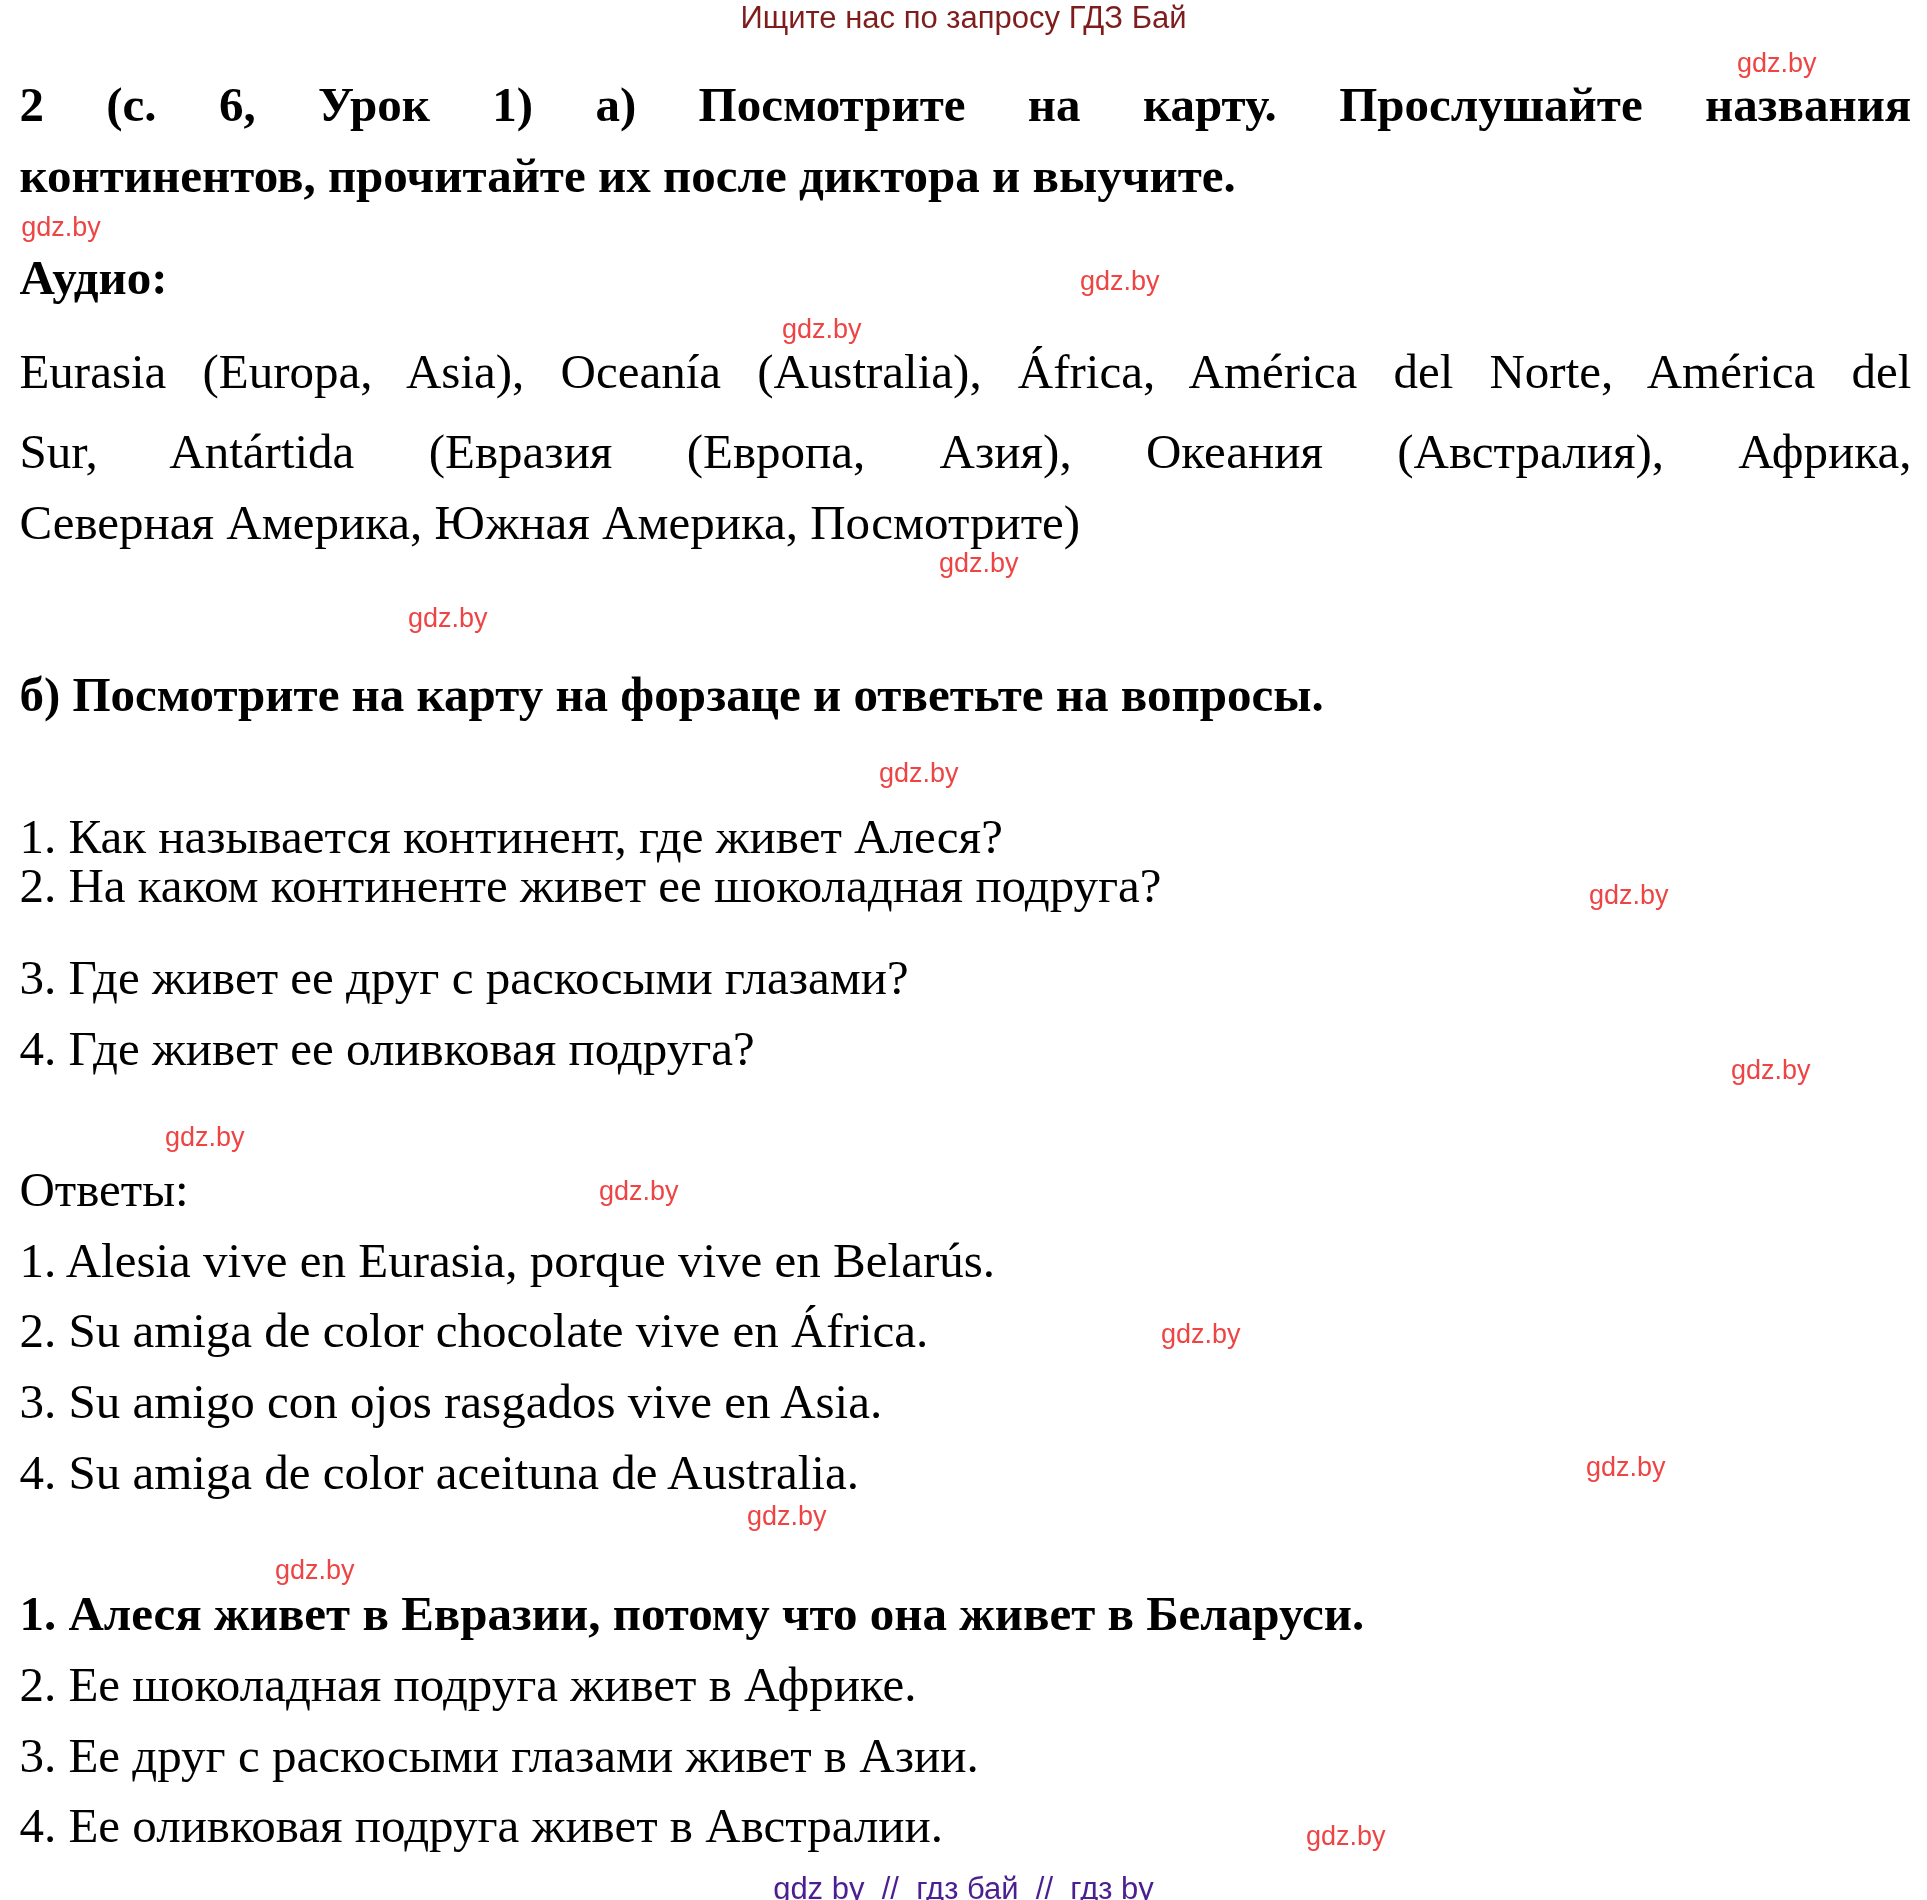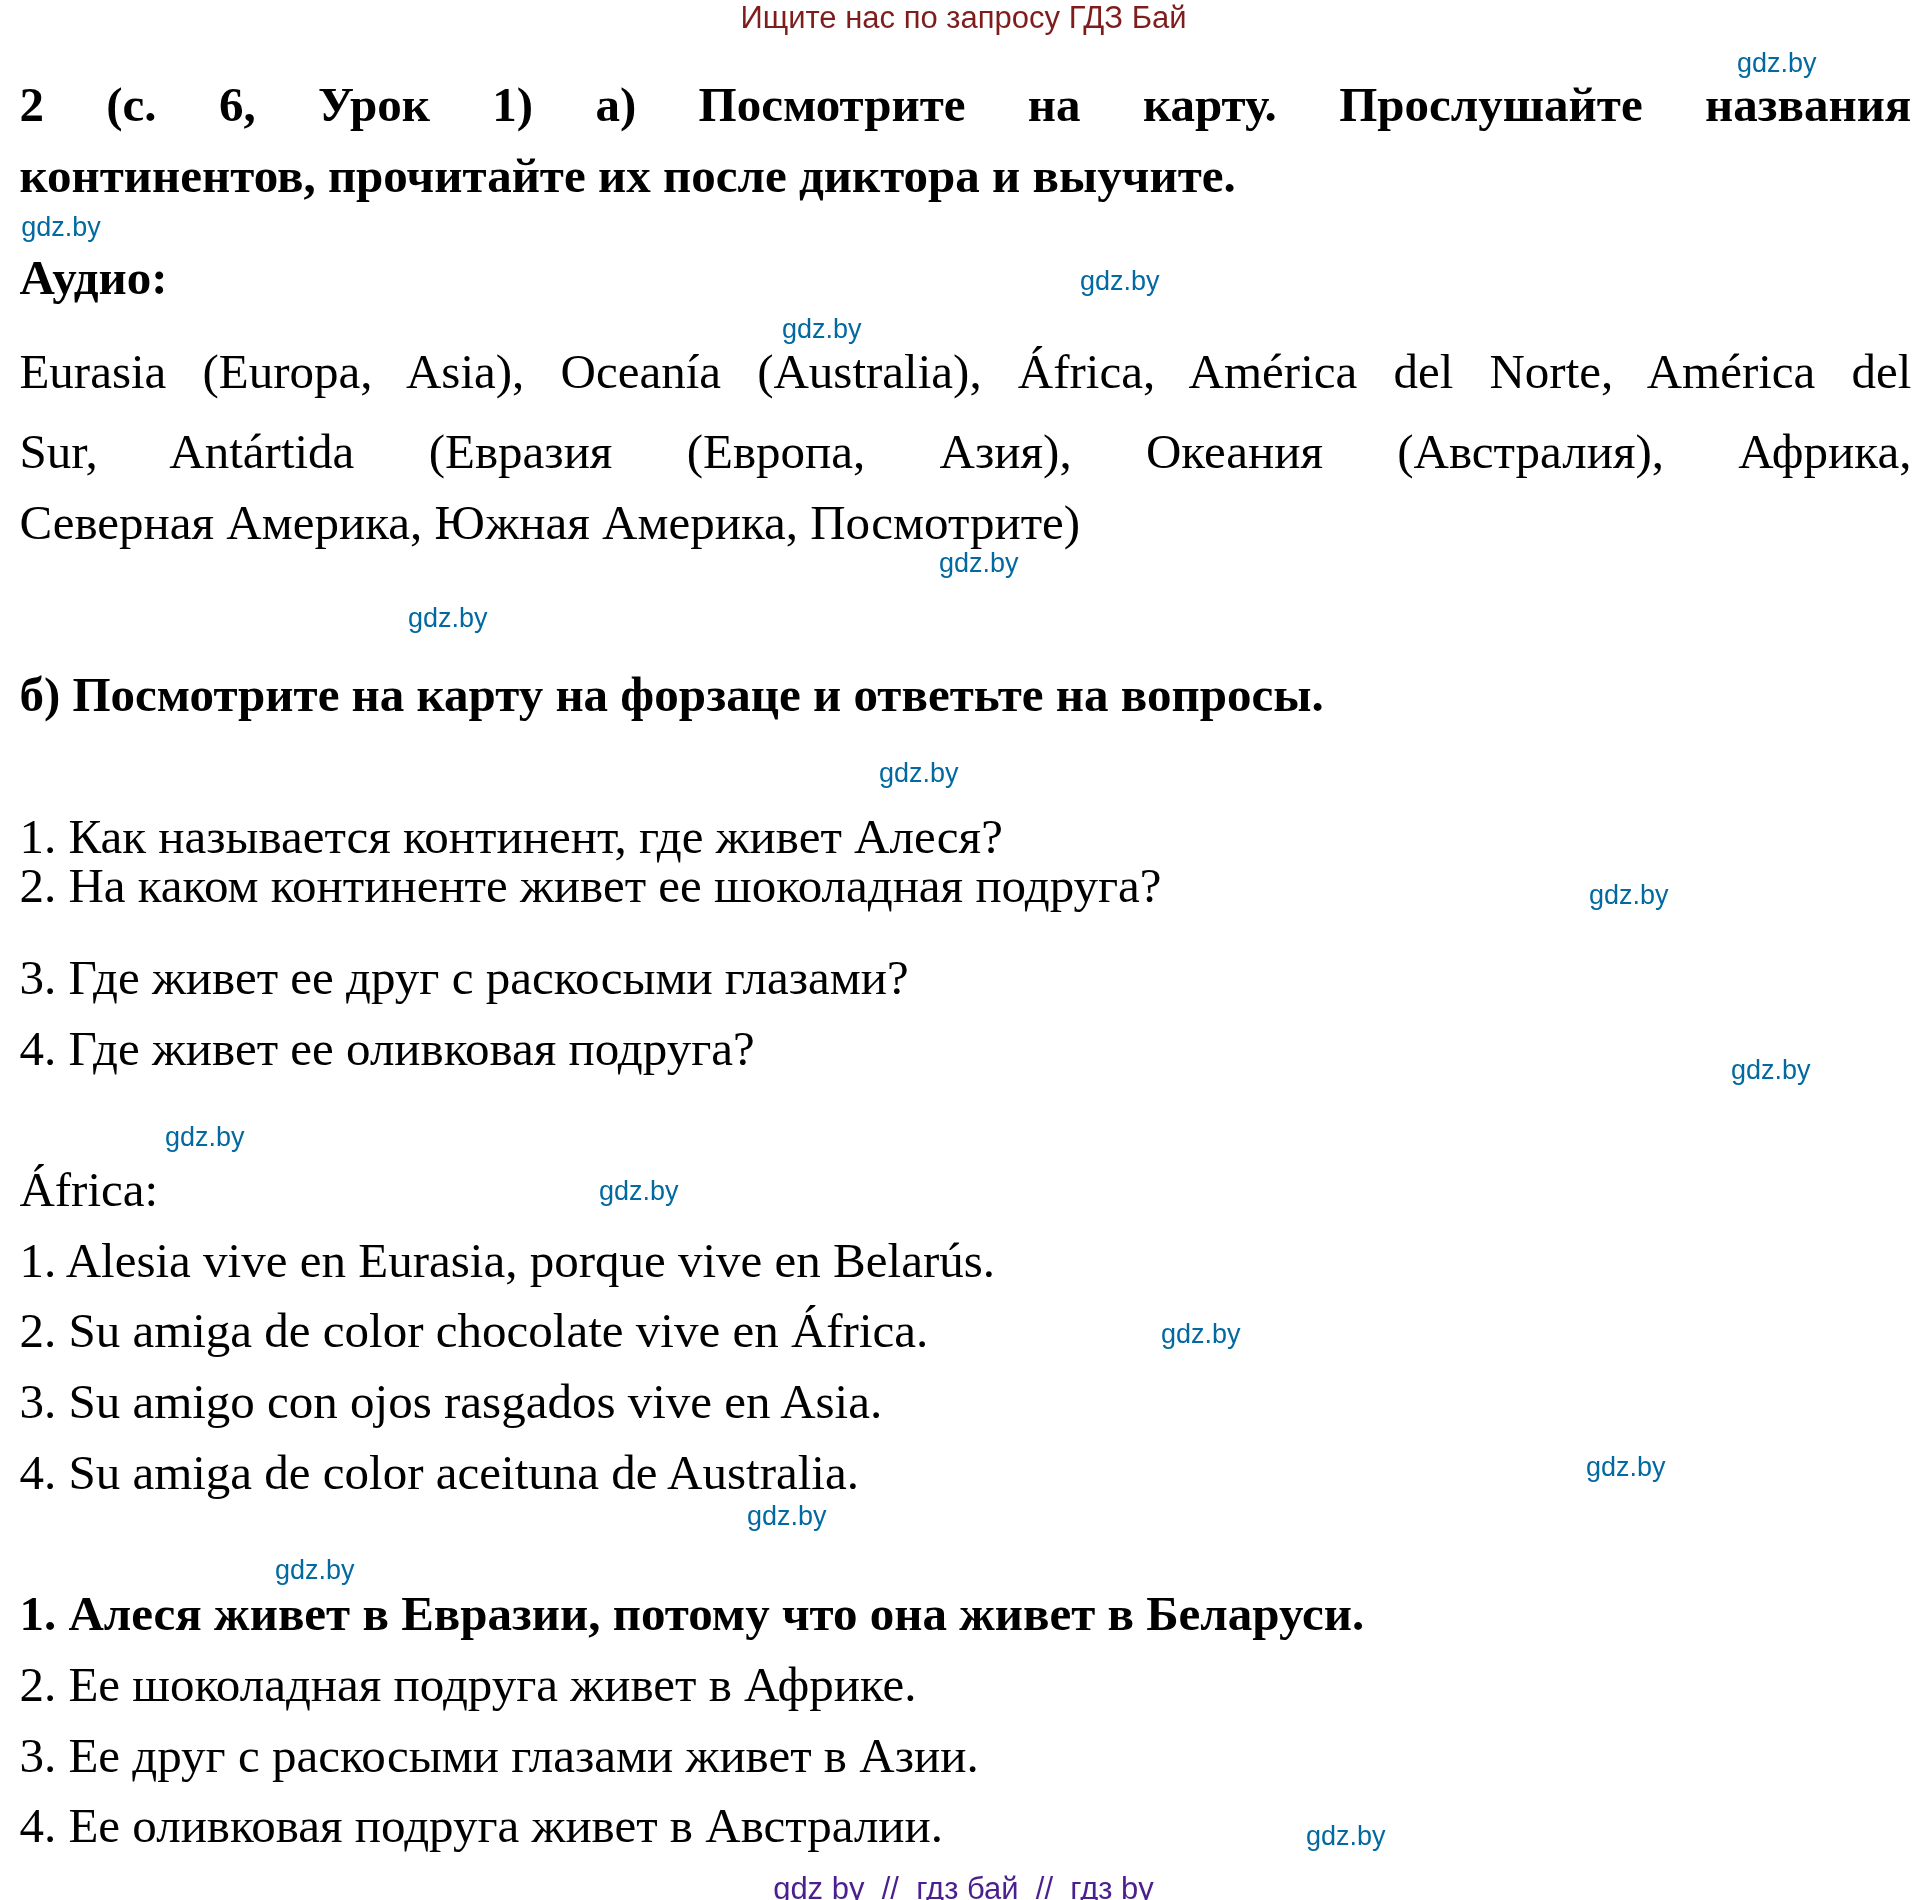--- a/index.html
+++ b/index.html
@@ -1,19 +1,19 @@
 <!DOCTYPE html>
 <html><head>
   <meta charset="utf-8">
   <style>
     html, body { margin: 0; padding: 0; background: #ffffff; }
     body { width: 1927px; height: 1901px; position: relative; overflow: hidden; color: #000; }
     .abs { position: absolute; white-space: nowrap; }
     .top-banner { left: 0; width: 1927px; top: 0; text-align: center; font-family: "Liberation Sans", sans-serif; font-size: 31px; color: #7f1d1d; line-height: 35px; }
-    .wm { font-family: "Liberation Sans", sans-serif; font-size: 27px; color: #0369a1; line-height: 29px; }
+    .wm { font-family: "Liberation Sans", sans-serif; font-size: 27px; color: #ef4444; line-height: 29px; }
     .heading { font-family: "Liberation Serif", serif; font-weight: bold; font-size: 49px; line-height: 70px; left: 19.4px; width: 1892px; white-space: normal; }
     .justify { text-align: justify; text-align-last: justify; }
     .body-line { font-family: "Liberation Serif", serif; font-size: 49px; line-height: 71px; left: 19.4px; }
     .footer { left: 0; width: 1927px; top: 1871px; text-align: center; font-family: "Liberation Sans", sans-serif; font-size: 31px; color: #4b1f8f; line-height: 35px; }
   </style>
 </head>
 <body>
 
 <div class="abs top-banner">Ищите нас по запросу ГДЗ Бай</div>
 
@@ -43,21 +43,21 @@
 <div class="abs body-line justify" style="top:416px; width:1892px;">Sur, Antártida (Евразия (Европа, Азия), Океания (Австралия), Африка,</div>
 <div class="abs body-line" style="top:487px;">Северная Америка, Южная Америка, Посмотрите)</div>
 
 <div class="abs heading" style="top:660px; width:auto;">б) Посмотрите на карту на форзаце и ответьте на вопросы.</div>
 
 <div class="abs body-line" style="top:801px;">1. Как называется континент, где живет Алеся?</div>
 <div class="abs body-line" style="top:850px;">2. На каком континенте живет ее шоколадная подруга?</div>
 <div class="abs body-line" style="top:942px;">3. Где живет ее друг с раскосыми глазами?</div>
 <div class="abs body-line" style="top:1013px;">4. Где живет ее оливковая подруга?</div>
 
-<div class="abs body-line" style="top:1154px;">África:</div>
+<div class="abs body-line" style="top:1154px;">Ответы:</div>
 <div class="abs body-line" style="top:1225px;">1. Alesia vive en Eurasia, porque vive en Belarús.</div>
 <div class="abs body-line" style="top:1295px;">2. Su amiga de color chocolate vive en África.</div>
 <div class="abs body-line" style="top:1366px;">3. Su amigo con ojos rasgados vive en Asia.</div>
 <div class="abs body-line" style="top:1437px;">4. Su amiga de color aceituna de Australia.</div>
 
 <div class="abs body-line" style="top:1578px;font-weight:bold;">1. Алеся живет в Евразии, потому что она живет в Беларуси.</div>
 <div class="abs body-line" style="top:1649px;">2. Ее шоколадная подруга живет в Африке.</div>
 <div class="abs body-line" style="top:1720px;">3. Ее друг с раскосыми глазами живет в Азии.</div>
 <div class="abs body-line" style="top:1790px;">4. Ее оливковая подруга живет в Австралии.</div>
 

